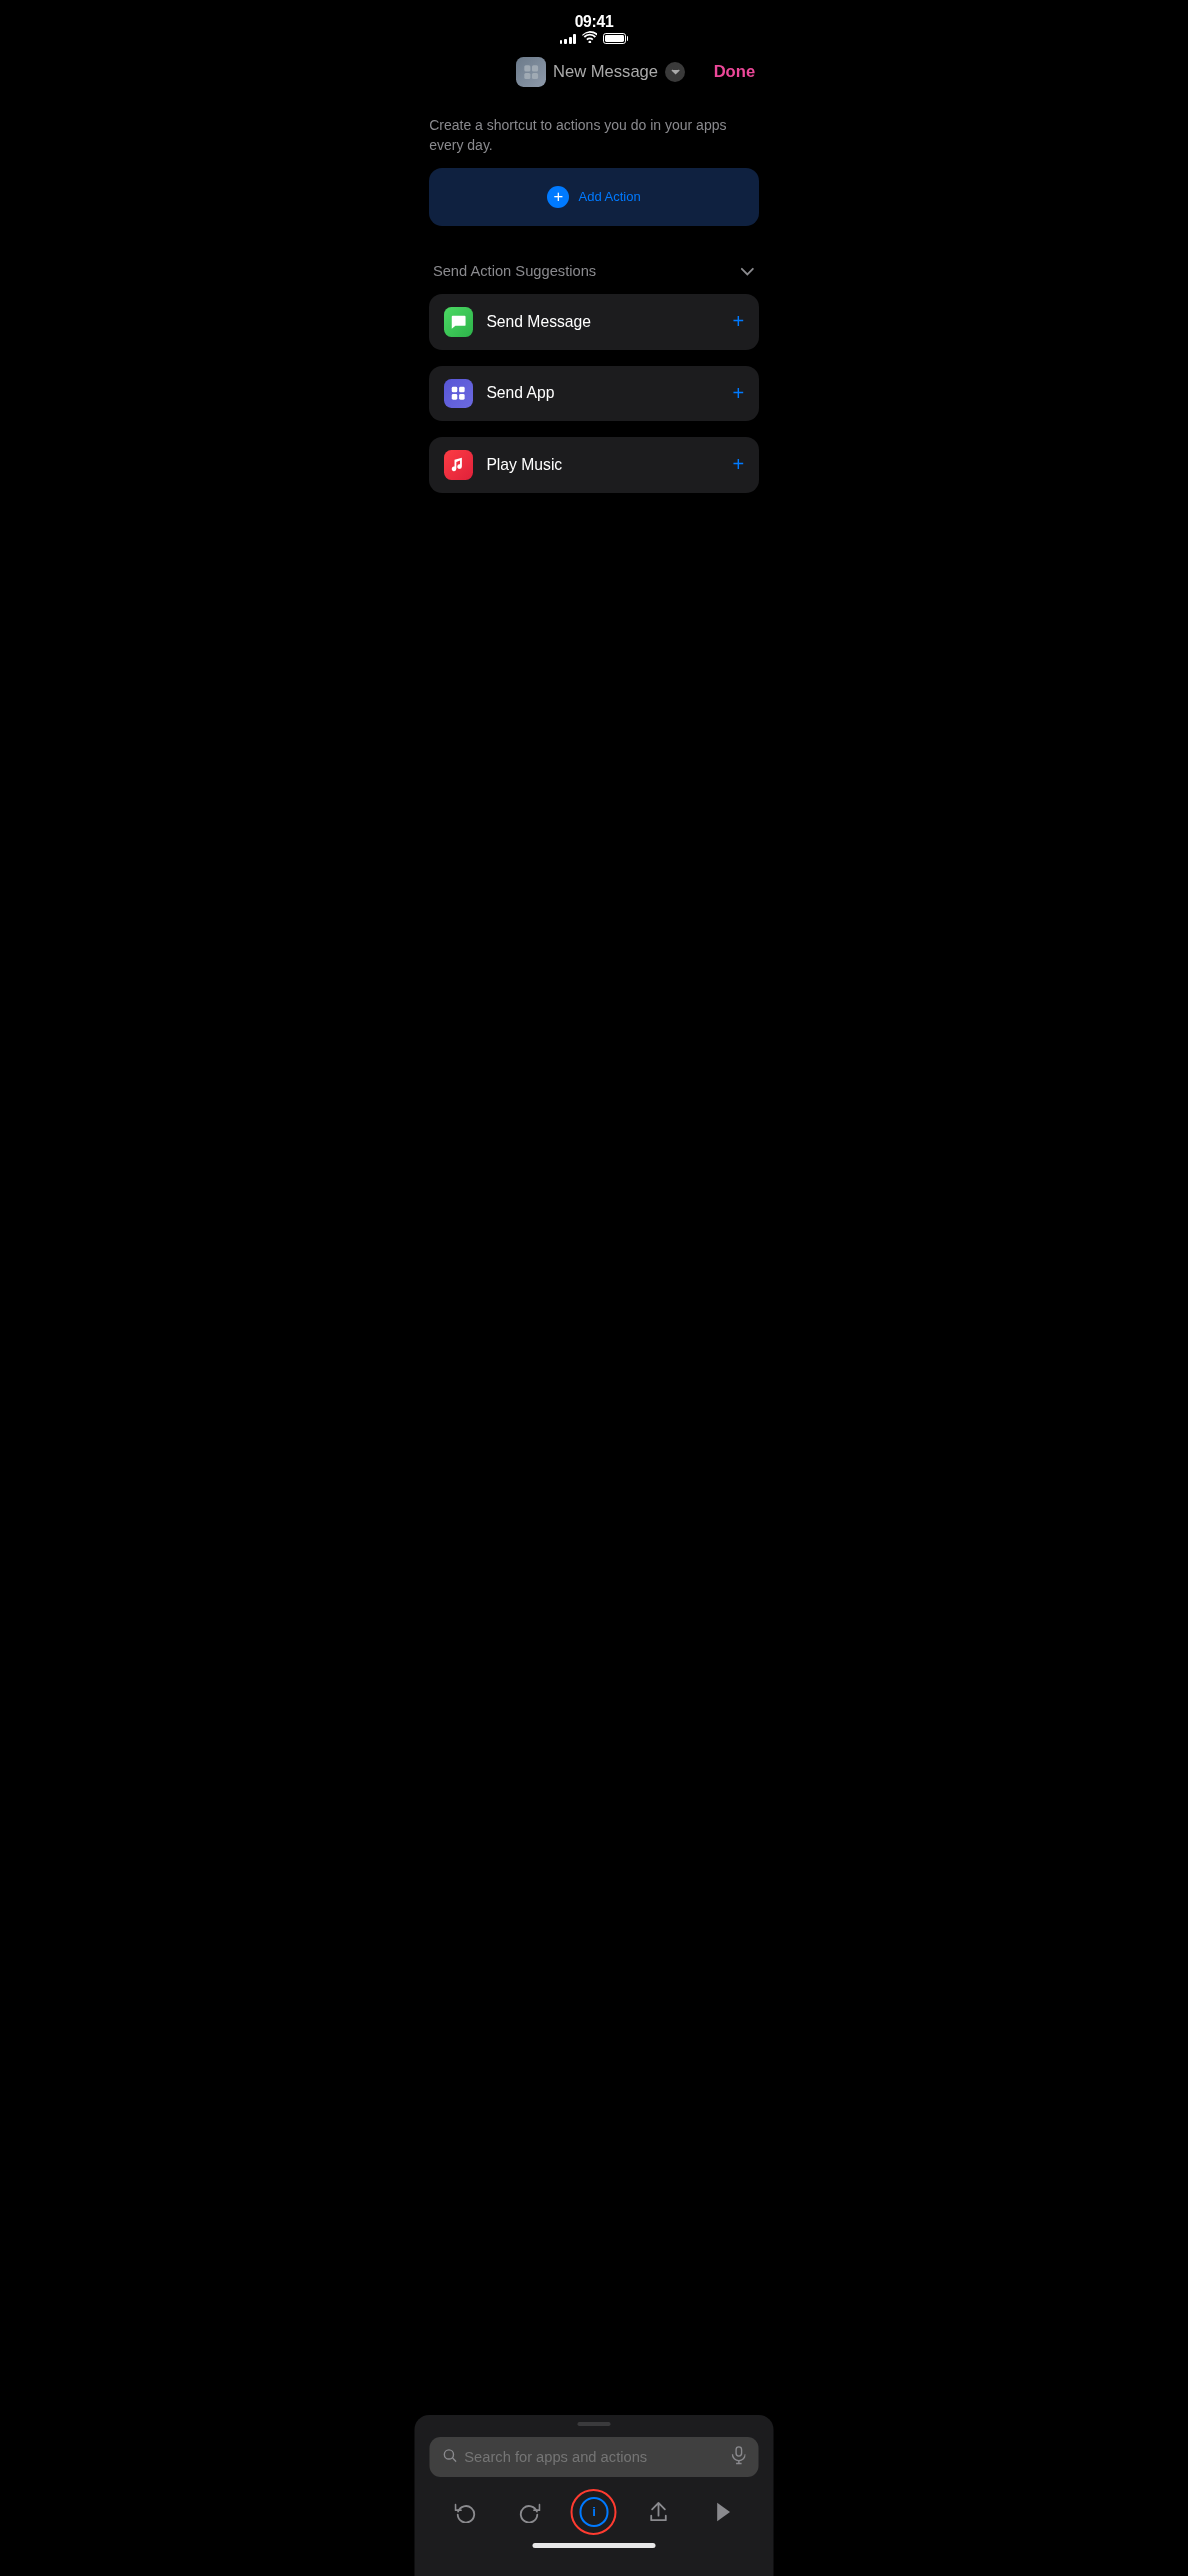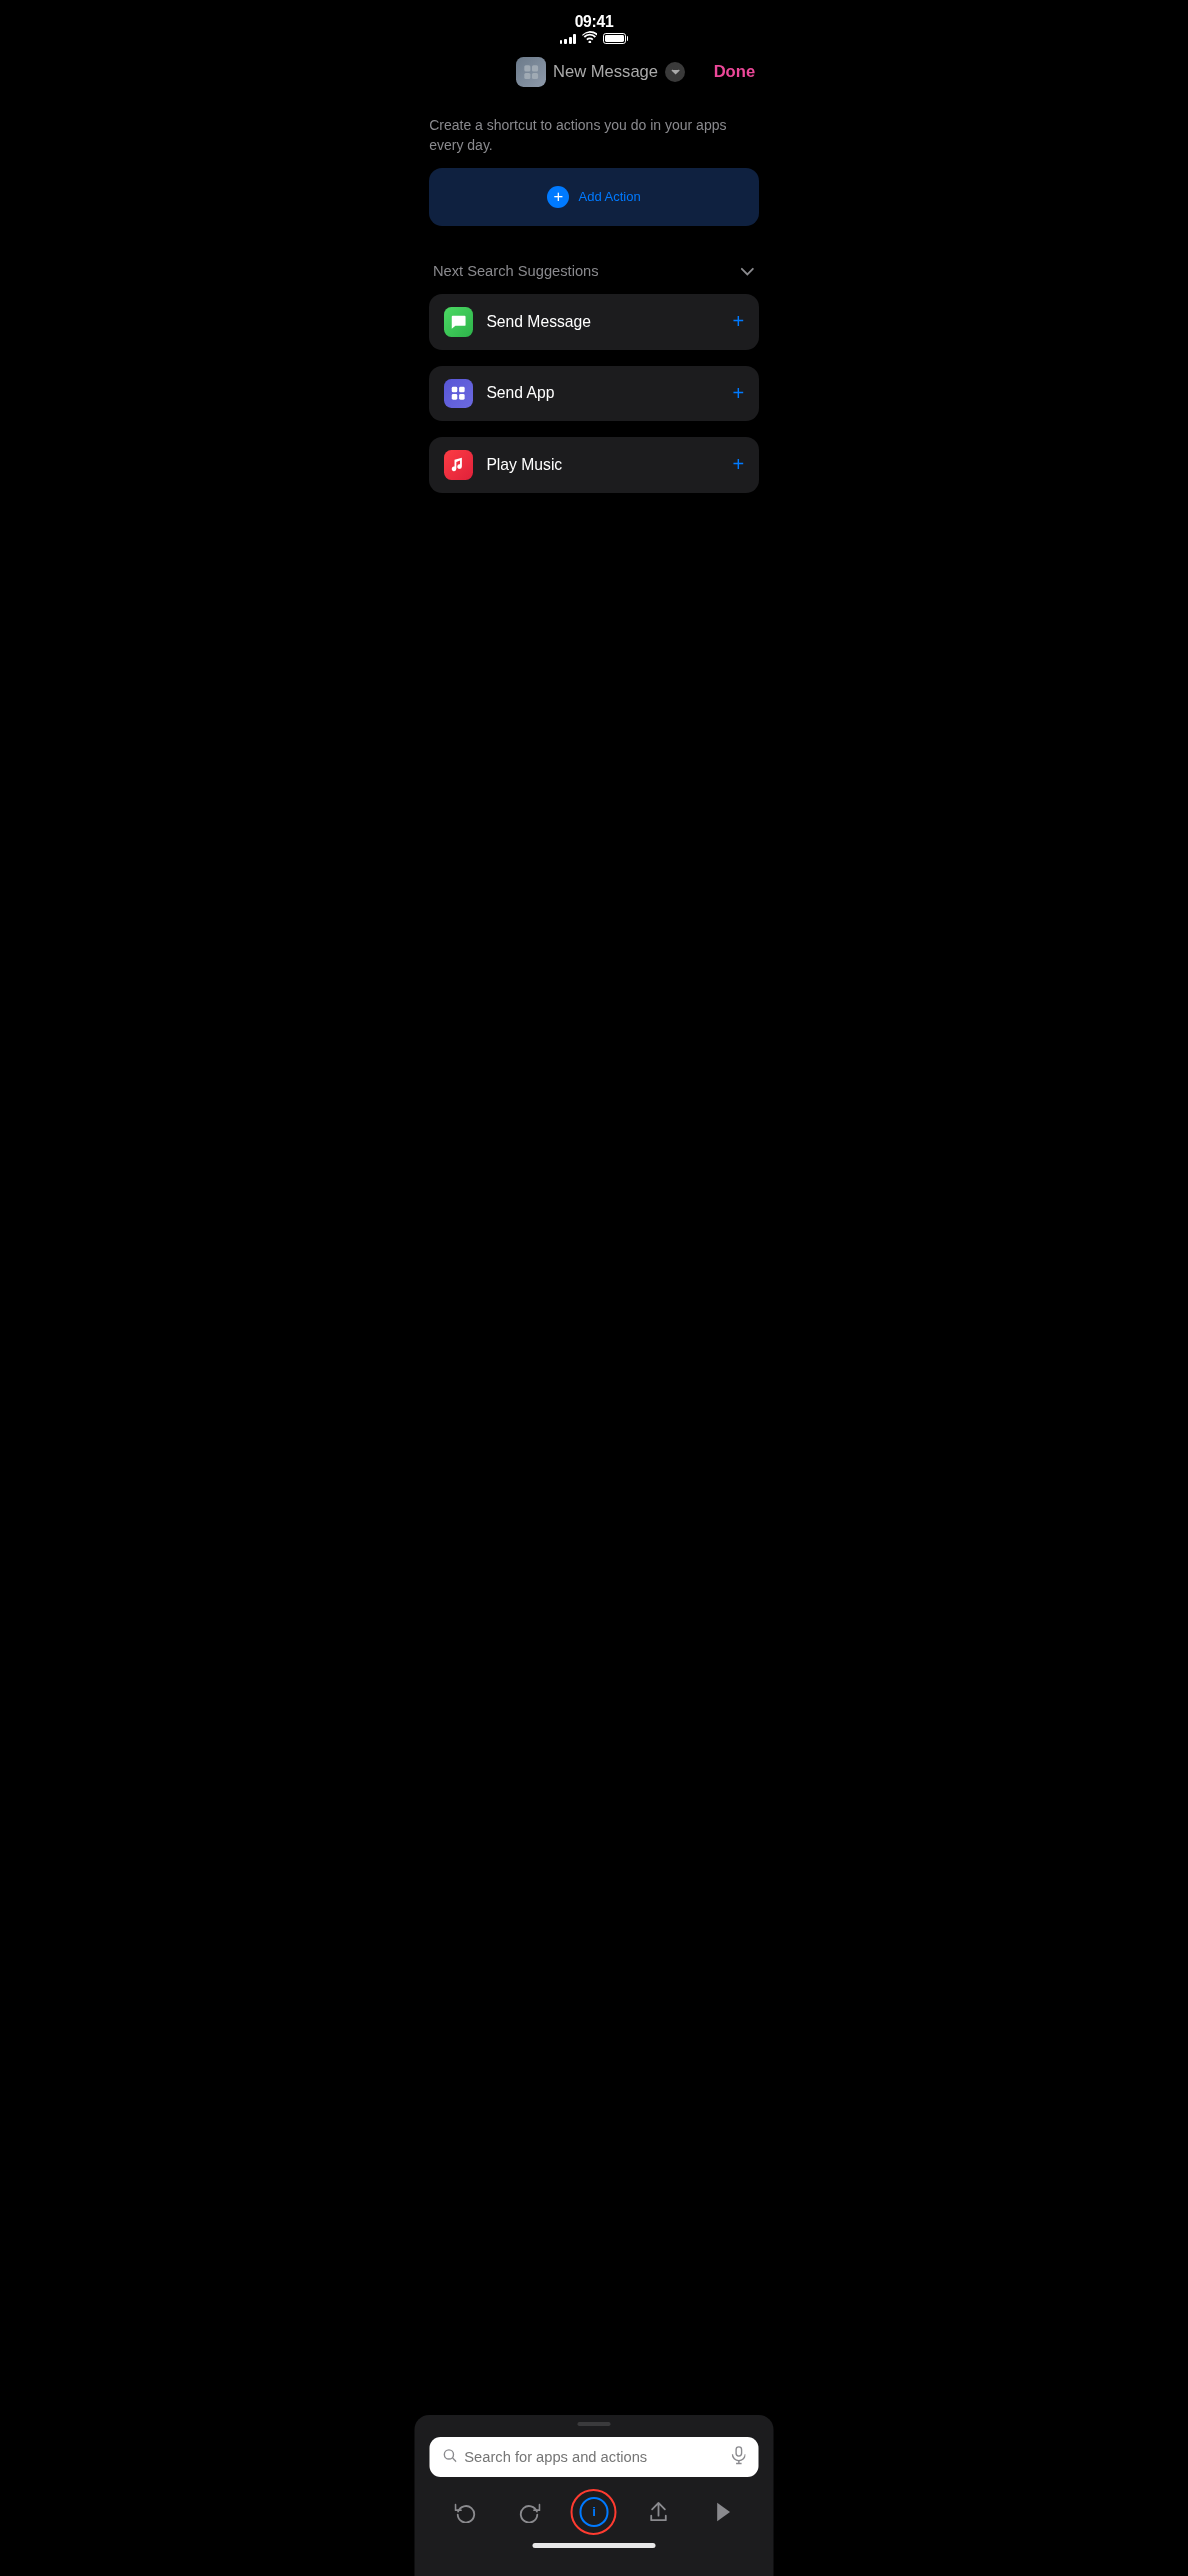--- a/index.html
+++ b/index.html
@@ -280,21 +280,21 @@
     .bottom-handle {
       width: 33px;
       height: 3.7px;
       background: #3a3a3c;
       border-radius: 1.8px;
       margin: 7.4px auto 11px;
     }
 
     .search-bar {
       margin: 0 14.7px 14.7px;
-      background: #ffffff;
+      background: #404040;
       border-radius: 11px;
       padding: 9.2px 13px;
       display: flex;
       align-items: center;
       gap: 7.4px;
     }
 
     .search-icon {
       color: #8a8a8e;
       font-size: 14.7px;
@@ -419,21 +419,21 @@
 
 <div class="main-content">
   <p class="subtitle">Create a shortcut to actions you do in your apps every day.</p>
 
   <button class="add-action-btn">
     <div class="add-action-plus">+</div>
     <span class="add-action-label">Add Action</span>
   </button>
 
   <div class="suggestions-header">
-    <span class="suggestions-title">Next Search Suggestions</span>
+    <span class="suggestions-title">Send Action Suggestions</span>
     <span class="suggestions-chevron">
       <svg width="14.7" height="9.2" viewBox="0 0 16 10" fill="none" stroke="#8a8a8e" stroke-width="2" stroke-linecap="round">
         <path d="M2 2l6 6 6-6"></path>
       </svg>
     </span>
   </div>
 
   <div class="suggestion-item">
     <div class="suggestion-left">
       <div class="suggestion-app-icon icon-messages">

